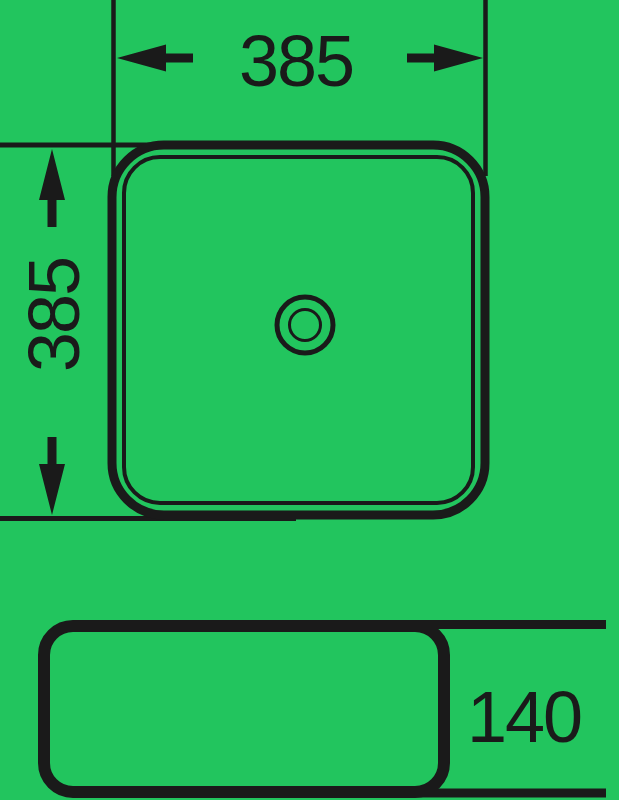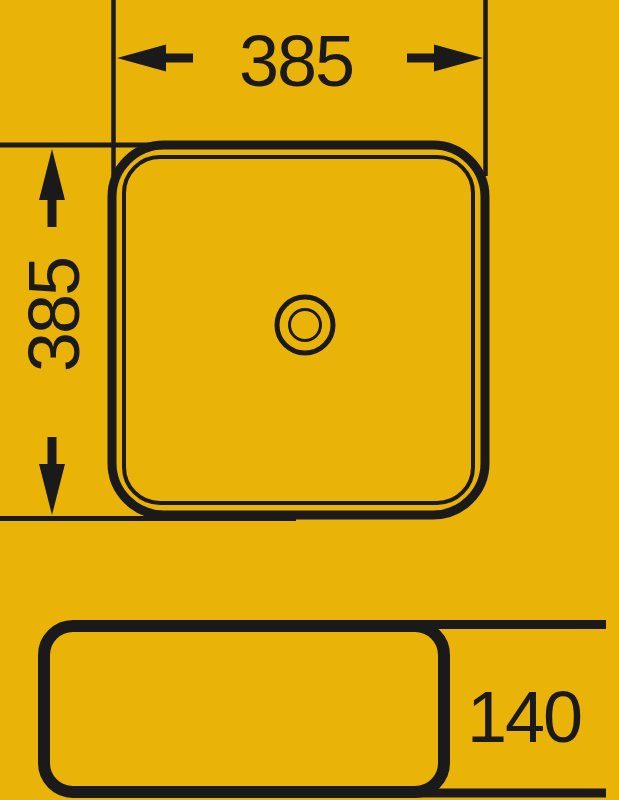--- a/index.html
+++ b/index.html
@@ -1,20 +1,20 @@
 <!DOCTYPE html>
 <html><head>
 <meta charset="utf-8">
 <style>
   html, body { margin: 0; padding: 0; background: #ffffff; }
   .canvas {
     position: relative;
     width: 619px;
     height: 800px;
-    background: #eab308;
+    background: #22c55e;
     overflow: hidden;
     font-family: "Liberation Sans", sans-serif;
   }
   .canvas svg { position: absolute; left: 0; top: 0; }
   .dim-label {
     position: absolute;
     color: #1a1a1a;
     font-size: 72px;
     font-weight: 400;
     letter-spacing: -2px;

